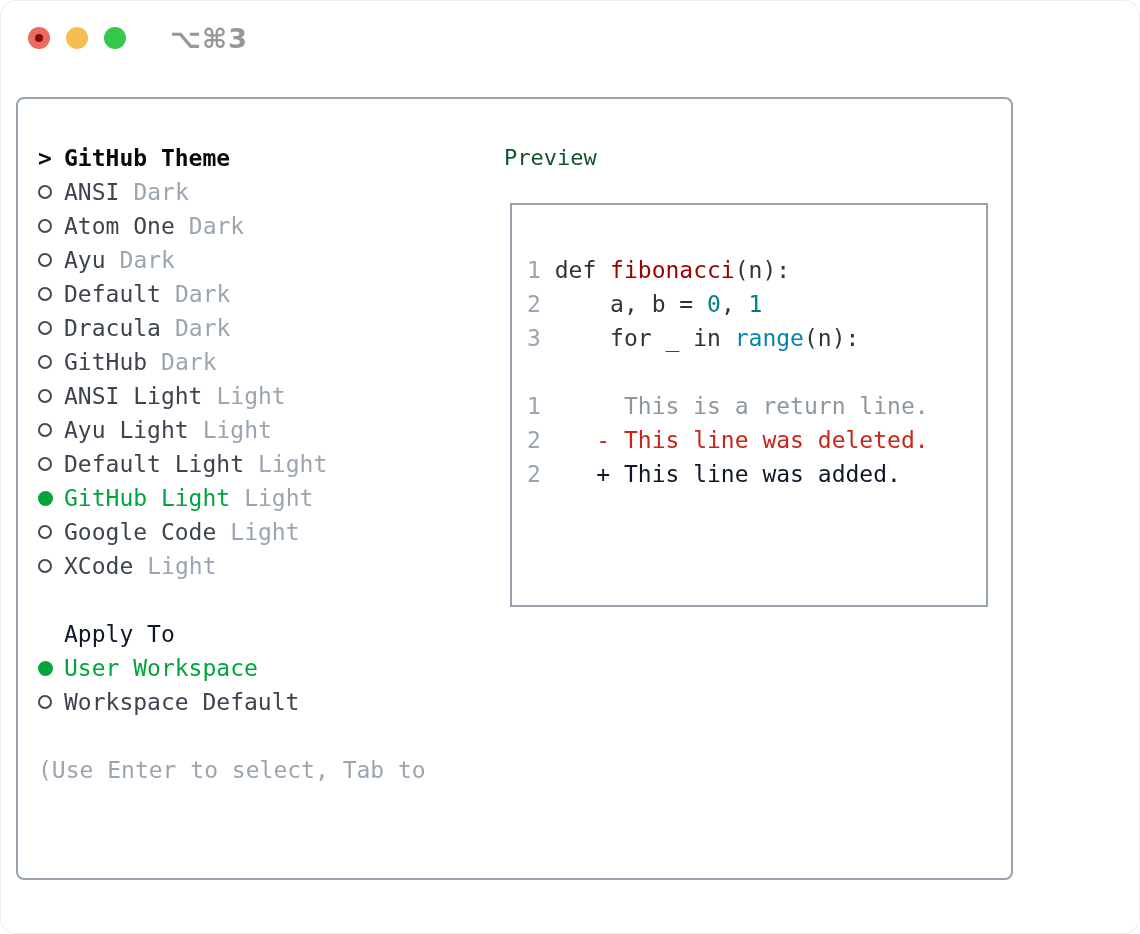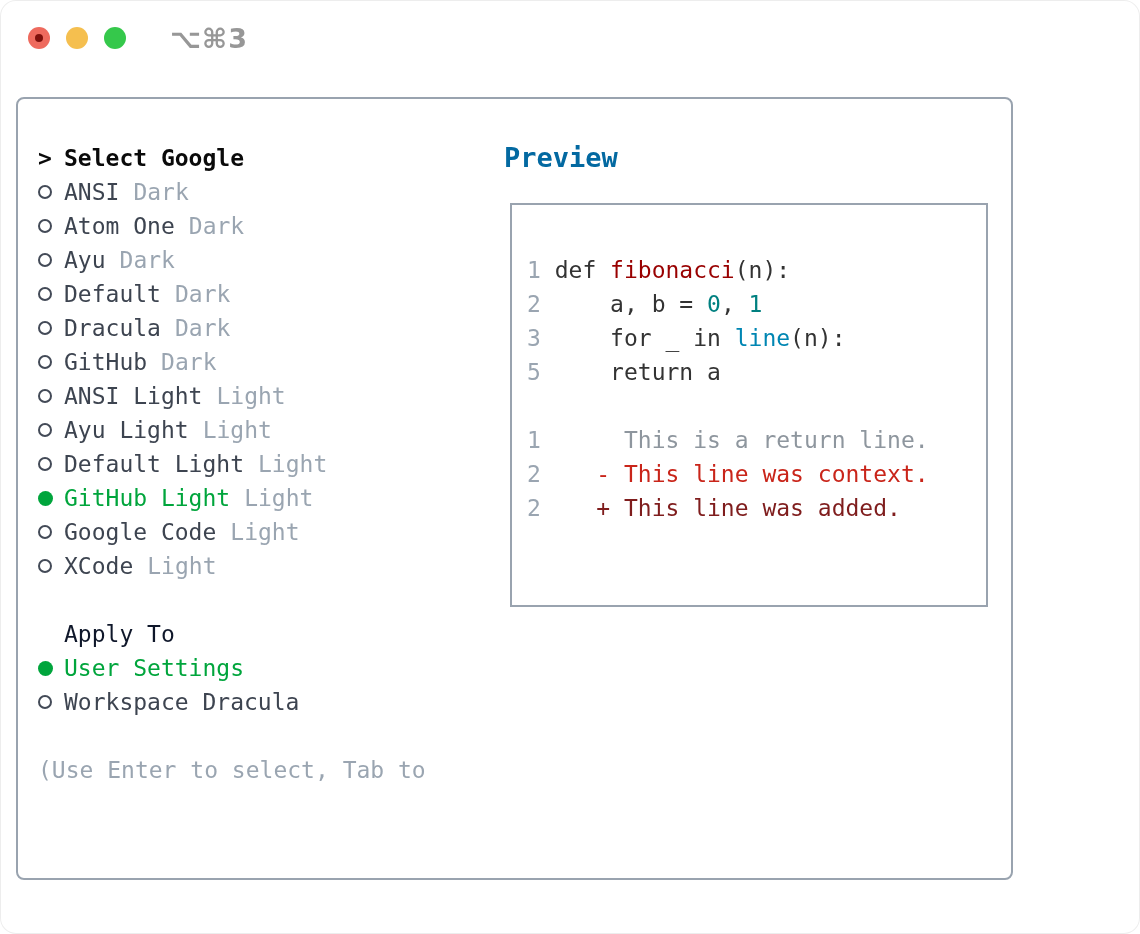--- a/index.html
+++ b/index.html
@@ -34,33 +34,33 @@
   .radio.sel{border:none;background:#00a53c;width:15px;height:15px;}
   .item-name{color:#3d4450;}
   .item-name.sel{color:#00a53c;}
   .item-tag{color:#9aa5b1;margin-left:14px;}
   .apply-header{margin-top:34px;margin-left:26px;height:34px;line-height:34px;color:#0f172a;}
   .hint{margin-top:34px;color:#9aa5b1;}
   .hint div{height:34px;line-height:34px;}
 
   
   .preview-header{position:absolute;left:486px;top:42px;height:34px;line-height:34px;
-                  font-size:27px;font-weight:700;color:#0369a1;}
+                  font-size:22px;font-weight:400;color:#14532d;}
   .preview-box{position:absolute;left:492px;top:104px;width:478px;height:404px;box-sizing:border-box;
                border:2px solid #99a3af;background:#ffffff;padding:48px 0 8px 15px;overflow:hidden;}
   .cl{height:34px;line-height:34px;font-size:23px;white-space:pre;color:#333333;}
   .tok-ln{color:#9aa5b1;}
   .tok-p{color:#333333;}
   .tok-k{color:#333333;}
   .tok-f{color:#990000;}
   .tok-n{color:#008080;}
   .tok-b{color:#0086b3;}
   .tok-ctx{color:#8e969e;}
   .tok-del{color:#c9251a;}
-  .tok-add{color:#7f1d1d;}
+  .tok-add{color:#0f172a;}
 </style>
 </head>
 <body>
 
 <div class="stage">
   <div class="window">
 
     <div class="titlebar">
       <span class="tl red">
         <span class="tl-dot"></span>
@@ -68,56 +68,55 @@
       <span class="tl yellow"></span>
       <span class="tl green"></span>
       <span class="window-title">⌥⌘3</span>
     </div>
 
     <div class="panel">
 
       <div class="left-col">
         <div class="row">
           <span class="prompt">&gt;</span>
-          <span class="list-header">Select Google</span>
+          <span class="list-header">GitHub Theme</span>
         </div>
 
         <div id="theme-list">
             <div class="row"><span class="marker"><i class="radio"></i></span><span class="item-name">ANSI</span><span class="item-tag">Dark</span></div>
             <div class="row"><span class="marker"><i class="radio"></i></span><span class="item-name">Atom One</span><span class="item-tag">Dark</span></div>
             <div class="row"><span class="marker"><i class="radio"></i></span><span class="item-name">Ayu</span><span class="item-tag">Dark</span></div>
             <div class="row"><span class="marker"><i class="radio"></i></span><span class="item-name">Default</span><span class="item-tag">Dark</span></div>
             <div class="row"><span class="marker"><i class="radio"></i></span><span class="item-name">Dracula</span><span class="item-tag">Dark</span></div>
             <div class="row"><span class="marker"><i class="radio"></i></span><span class="item-name">GitHub</span><span class="item-tag">Dark</span></div>
             <div class="row"><span class="marker"><i class="radio"></i></span><span class="item-name">ANSI Light</span><span class="item-tag">Light</span></div>
             <div class="row"><span class="marker"><i class="radio"></i></span><span class="item-name">Ayu Light</span><span class="item-tag">Light</span></div>
             <div class="row"><span class="marker"><i class="radio"></i></span><span class="item-name">Default Light</span><span class="item-tag">Light</span></div>
             <div class="row"><span class="marker"><i class="radio sel"></i></span><span class="item-name sel">GitHub Light</span><span class="item-tag">Light</span></div>
             <div class="row"><span class="marker"><i class="radio"></i></span><span class="item-name">Google Code</span><span class="item-tag">Light</span></div>
             <div class="row"><span class="marker"><i class="radio"></i></span><span class="item-name">XCode</span><span class="item-tag">Light</span></div>
           </div>
 
         <div class="apply-header">Apply To</div>
         <div id="apply-list">
-            <div class="row"><span class="marker"><i class="radio sel"></i></span><span class="item-name sel">User Settings</span></div>
-            <div class="row"><span class="marker"><i class="radio"></i></span><span class="item-name">Workspace Dracula</span></div>
+            <div class="row"><span class="marker"><i class="radio sel"></i></span><span class="item-name sel">User Workspace</span></div>
+            <div class="row"><span class="marker"><i class="radio"></i></span><span class="item-name">Workspace Default</span></div>
           </div>
 
         <div class="hint" id="hint">
             <div>(Use Enter to select, Tab to</div>
           </div>
       </div>
 
       <div class="preview-header">Preview</div>
       <div class="preview-box" id="preview-box">
           <div class="cl"><span class="tok-ln">1 </span><span class="tok-k">def </span><span class="tok-f">fibonacci</span><span class="tok-p">(n):</span></div>
           <div class="cl"><span class="tok-ln">2 </span><span class="tok-p">    a, b = </span><span class="tok-n">0</span><span class="tok-p">, </span><span class="tok-n">1</span></div>
-          <div class="cl"><span class="tok-ln">3 </span><span class="tok-p">    for _ in </span><span class="tok-b">line</span><span class="tok-p">(n):</span></div>
-          <div class="cl"><span class="tok-ln">5 </span><span class="tok-p">    return a</span></div>
+          <div class="cl"><span class="tok-ln">3 </span><span class="tok-p">    for _ in </span><span class="tok-b">range</span><span class="tok-p">(n):</span></div>
           <div class="cl"></div>
           <div class="cl"><span class="tok-ln">1 </span><span class="tok-ctx">     This is a return line.</span></div>
-          <div class="cl"><span class="tok-ln">2 </span><span class="tok-p">   </span><span class="tok-del">- This line was context.</span></div>
+          <div class="cl"><span class="tok-ln">2 </span><span class="tok-p">   </span><span class="tok-del">- This line was deleted.</span></div>
           <div class="cl"><span class="tok-ln">2 </span><span class="tok-p">   </span><span class="tok-add">+ This line was added.</span></div>
         </div>
 
     </div>
   </div>
 </div>
 
 </body></html>

